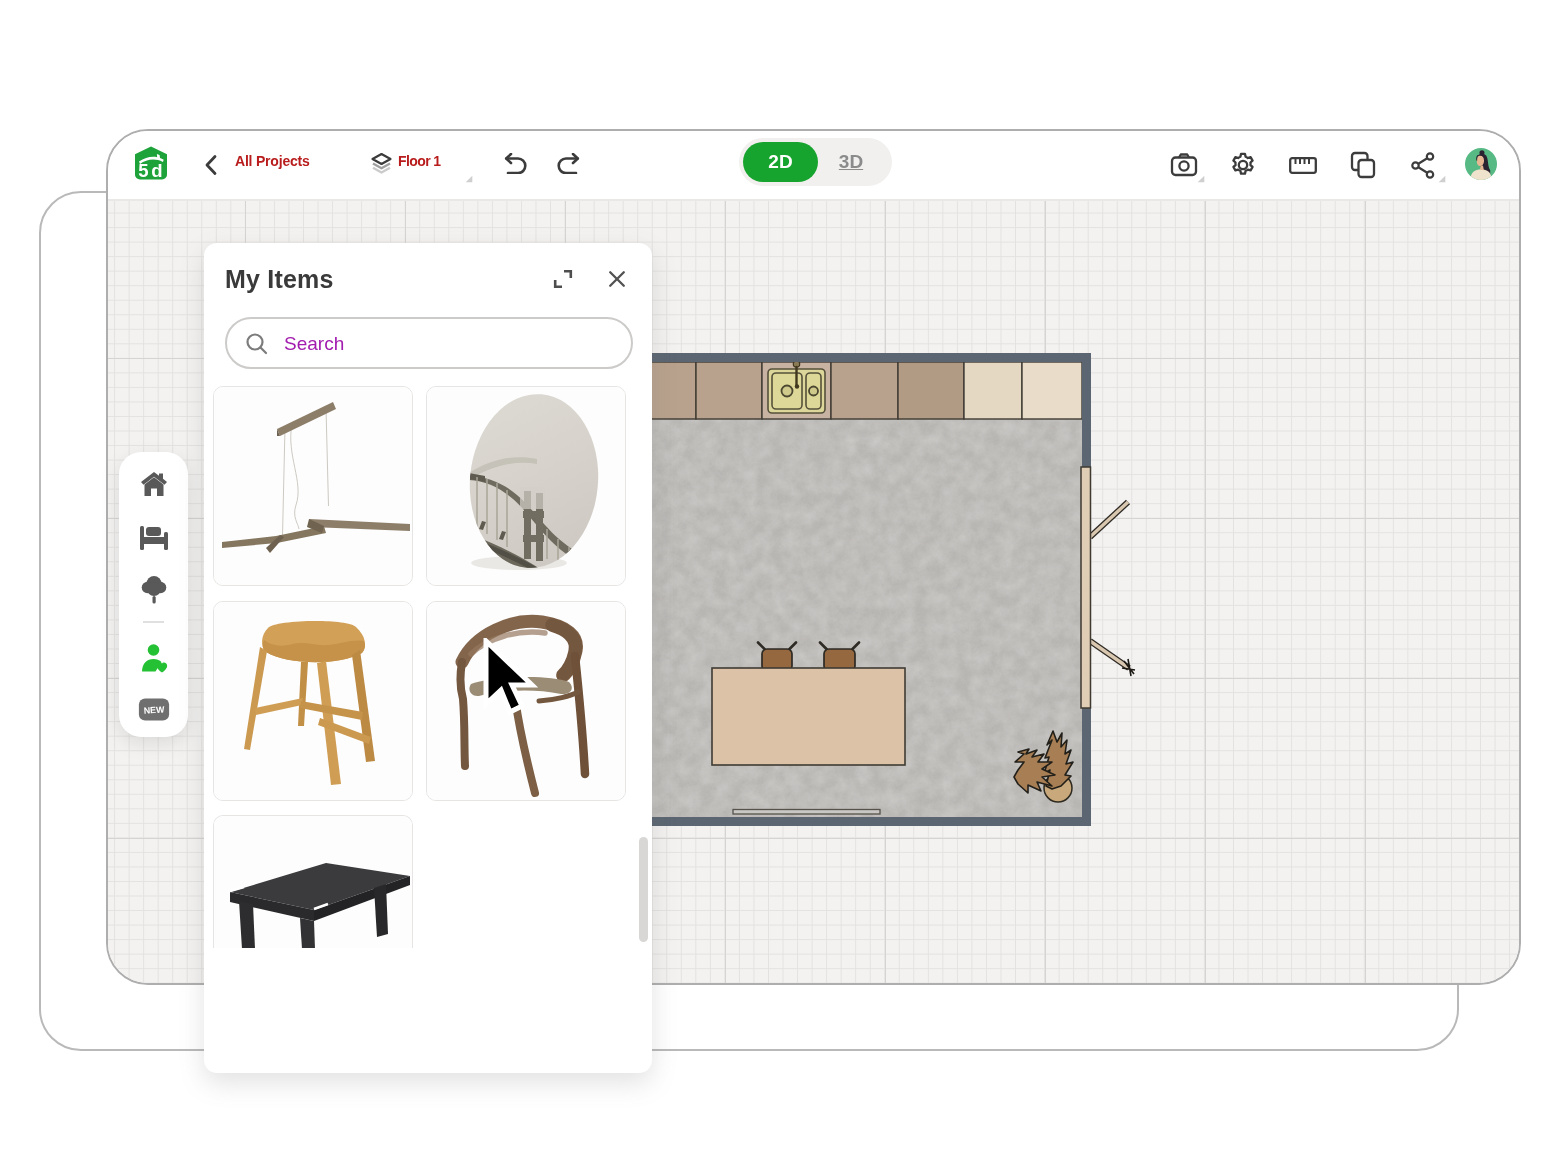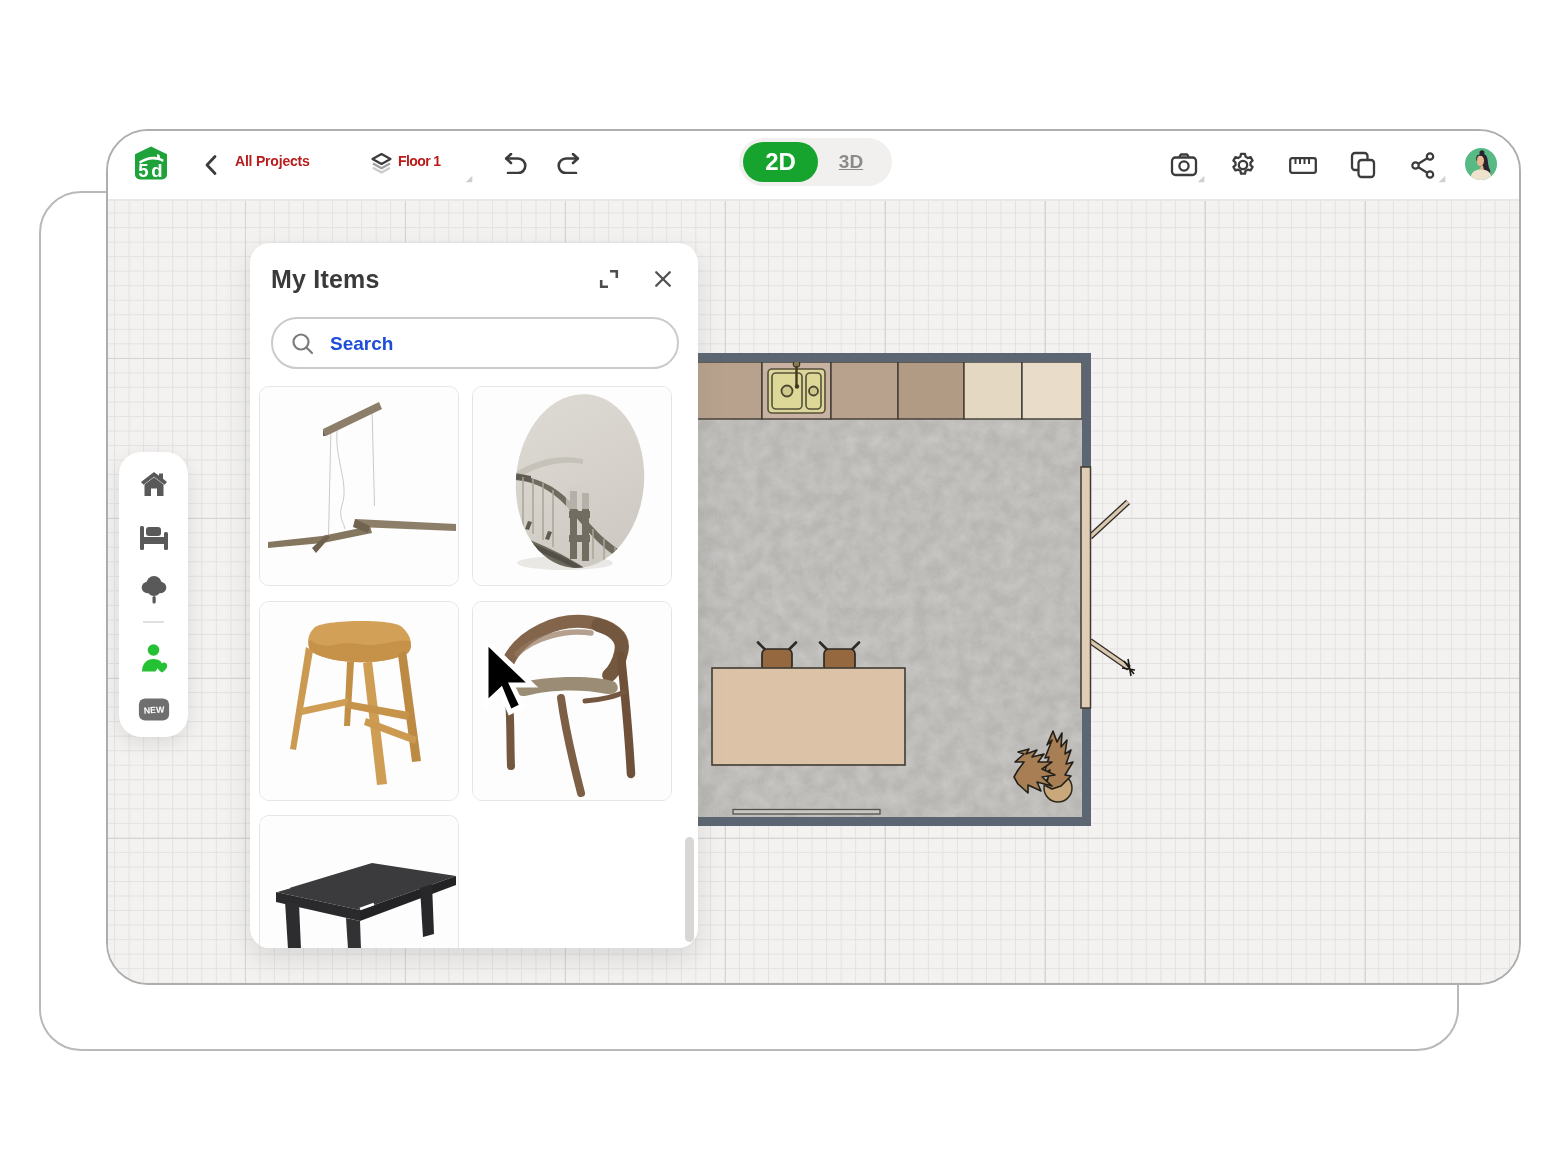--- a/index.html
+++ b/index.html
@@ -28,31 +28,31 @@
     background-size:160px 160px, 160px 160px, 14.545px 14.545px, 14.545px 14.545px;
     background-position:0px 157px, 137px 0px, 0px 11.55px, 6.1px 0px;
   }
 
   .tb-text { position:absolute; font-size:14px; font-weight:700; color:#b91c1c; top:22px; letter-spacing:-0.2px;text-align:right; }
 
   
   .toggle { position:absolute; left:631px; top:7px; width:153px; height:48px;
     background:#f1f0ef; border-radius:24px; }
   .toggle .on { position:absolute; left:4px; top:4px; width:75px; height:40px; background:#17a42e;
-    border-radius:20px; color:#fff; font-size:24px; font-weight:700; text-align:center; line-height:40px; }
+    border-radius:20px; color:#fff; font-size:19px; font-weight:700; text-align:center; line-height:40px; }
   .toggle .off { position:absolute; right:6px; top:4px; width:70px; height:40px;
     color:#8b8b8b; font-size:19px; font-weight:700; text-align:center; line-height:40px;text-decoration:underline; }
 
   
-  .panel { position:absolute; left:204px; top:243px; width:448px; height:705px;
-    background:#ffffff; border-radius:20px; box-shadow:0 10px 26px rgba(110,110,110,.20); overflow:hidden; z-index:20;margin-left:46px; }
+  .panel { position:absolute; left:204px; top:243px; width:448px; height:830px;
+    background:#ffffff; border-radius:13px; box-shadow:0 10px 26px rgba(110,110,110,.20); overflow:hidden; z-index:20; }
   .panel h1 { position:absolute; left:21px; top:22px; font-size:25px; font-weight:700; color:#3a3a3a; letter-spacing:.2px; }
   .search { position:absolute; left:21px; top:74px; width:408px; height:52px; border:2px solid #cccbca;
     border-radius:26px; }
-  .search .ph { position:absolute; left:57px; top:14px; font-size:19px; color:#1d4ed8;font-weight:bold; }
+  .search .ph { position:absolute; left:57px; top:14px; font-size:19px; color:#a21caf; }
   .card { position:absolute; width:200px; height:200px; background:#fff;
     border:1px solid #e7e5e3; border-radius:10px; overflow:hidden; }
   .scrollbar { position:absolute; right:4px; top:594px; width:9px; height:105px; background:#d9d7d5; border-radius:4.5px; }
 
   
   .sidebar { position:absolute; left:119px; top:452px; width:69px; height:285px; background:#fff;
     border-radius:22px; box-shadow:0 6px 18px rgba(110,110,110,.18); z-index:15; }
   .sidebar .ic { position:absolute; left:50%; transform:translateX(-50%); }
 
   .cursor { position:absolute; left:482px; top:638px; z-index:40; }

